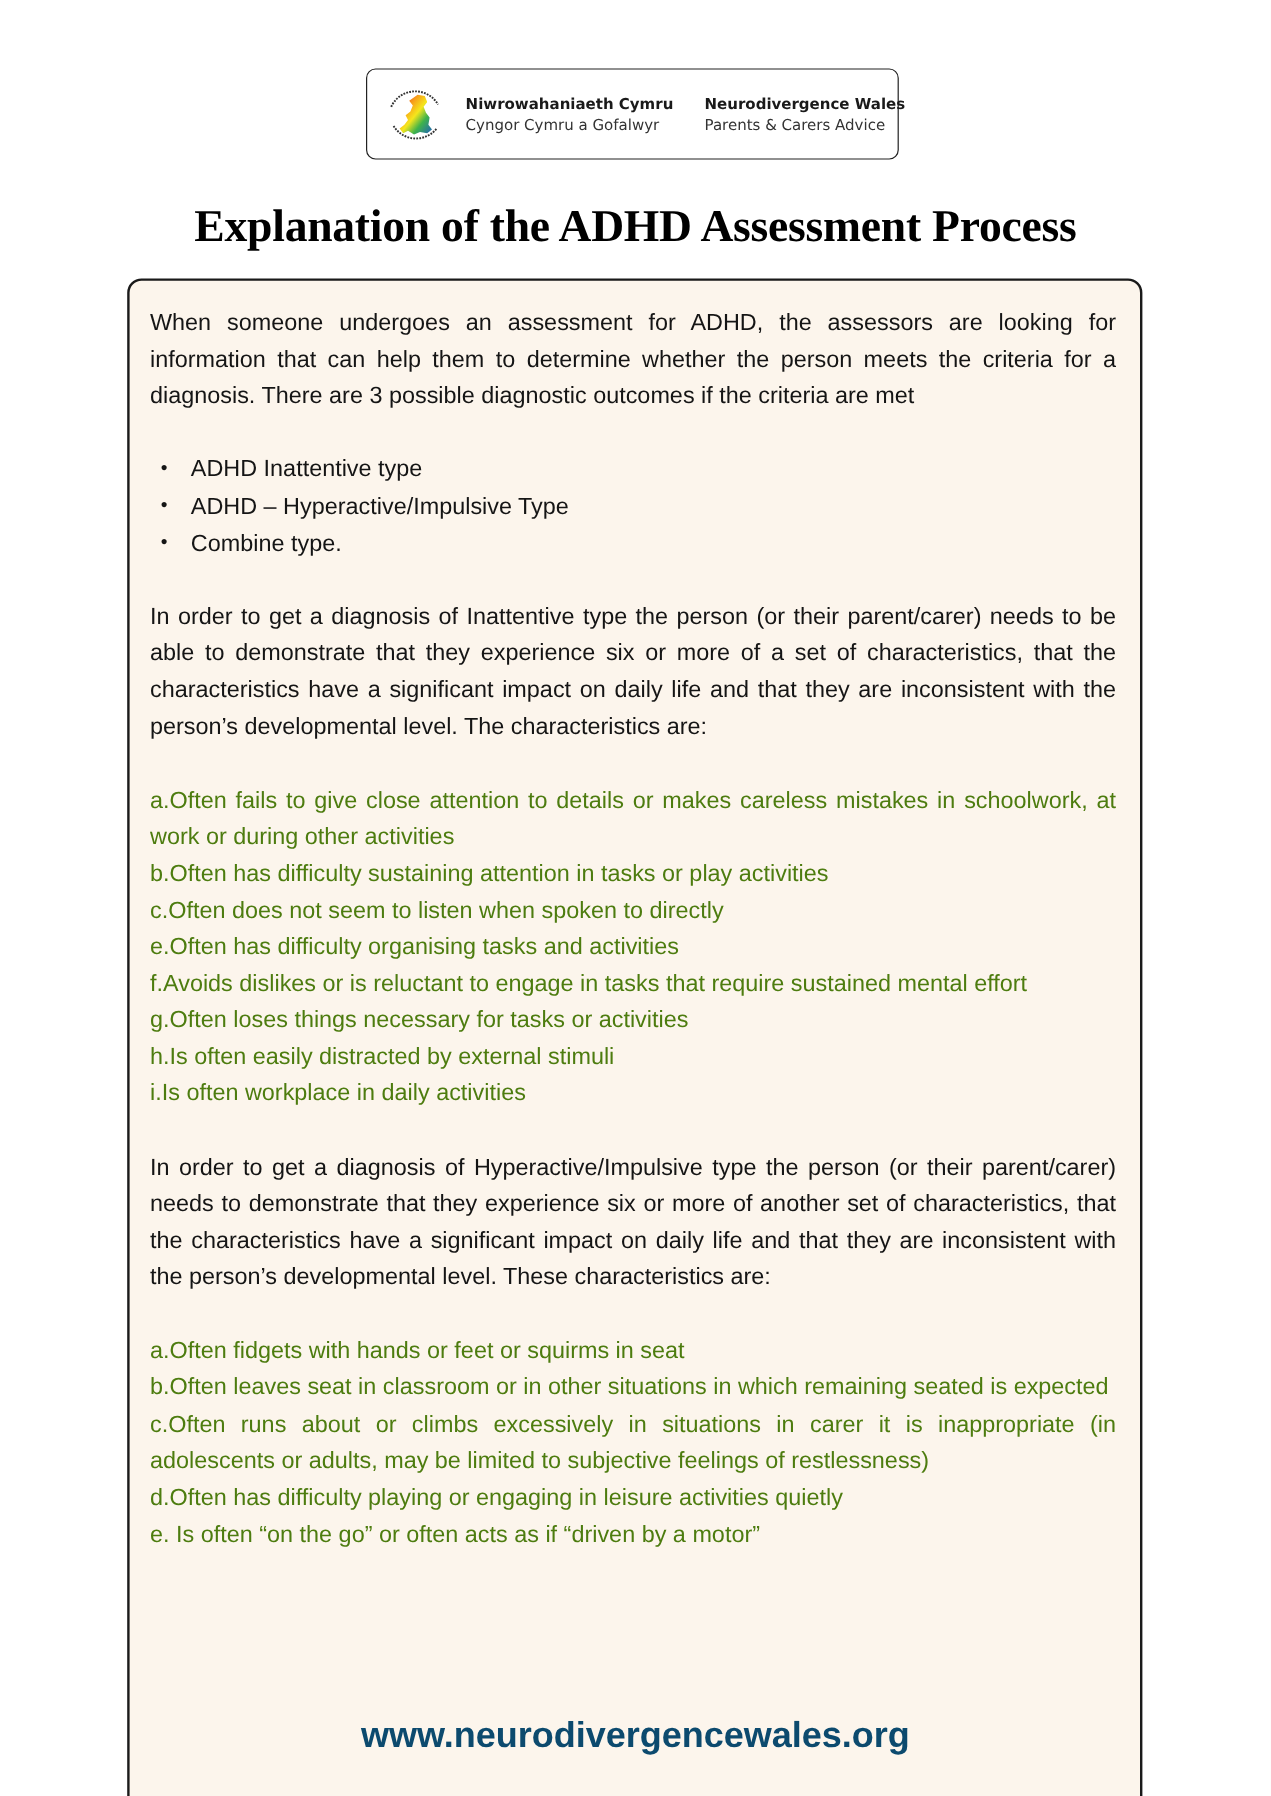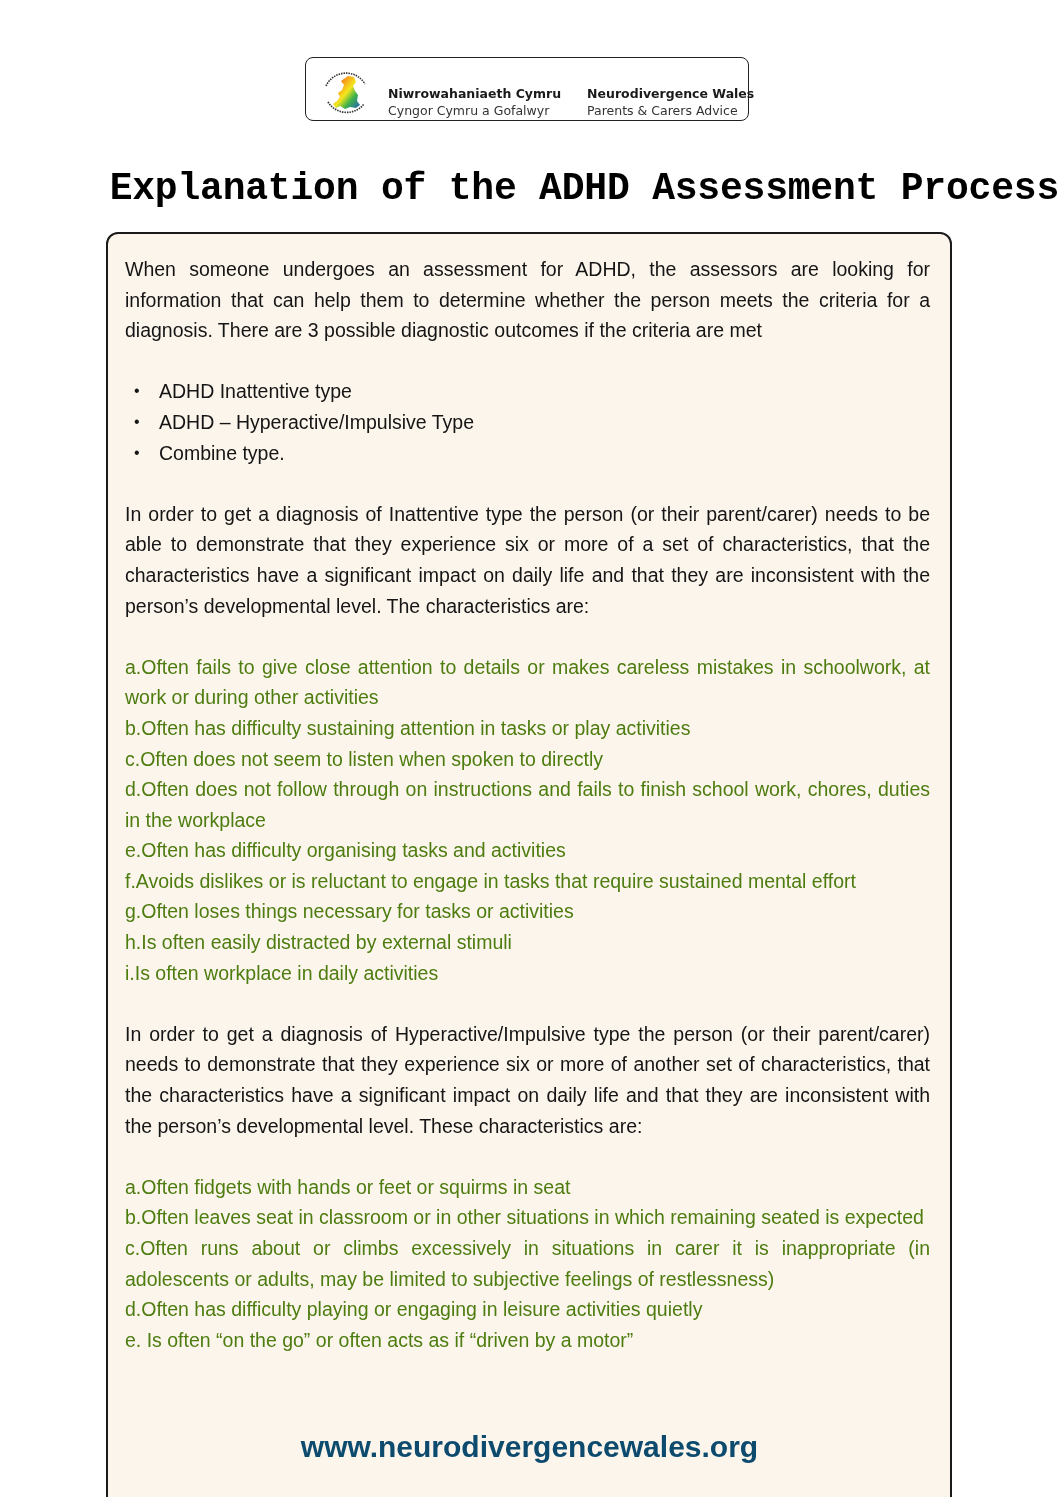--- a/index.html
+++ b/index.html
@@ -2,36 +2,36 @@
 <html><head>
 <meta charset="utf-8">
 <style>
   html, body { margin: 0; padding: 0; }
   body {
     width: 1059px; height: 1497px; background: #ffffff; position: relative;
     font-family: "Liberation Sans", "DejaVu Sans", sans-serif; color: #111;
     overflow: hidden;
   }
   .logo-box {
-    position: absolute; left: 305px; top: 57px; width: 444px; height: 64px;
+    position: absolute; left: 305px; top: 57px; width: 444px; height: 76px;
     border: 1.5px solid #222; border-radius: 8px; box-sizing: border-box;
-    background: #fff; display: flex; align-items: flex-end;
+    background: #fff; display: flex; align-items: center;
   }
   .logo-mark { width: 56px; height: 56px; margin-left: 12px; position: relative; }
   .logo-mark svg { width: 56px; height: 56px; display: block; }
   .logo-col { display: flex; flex-direction: column; justify-content: center; }
   .logo-col.left { margin-left: 14px; }
   .logo-col.right { margin-left: 12px; }
   .logo-title { font-family: "DejaVu Sans", sans-serif; font-weight: bold; font-size: 12.5px; color: #1a1a1a; line-height: 17px; white-space: nowrap; }
   .logo-sub { font-family: "DejaVu Sans", sans-serif; font-size: 12.5px; color: #333; line-height: 18px; white-space: nowrap; }
   .logo-divider { width: 1px; height: 46px; background: #444; margin-left: 14px; }
 
   .page-title {
-    position: absolute; left: 0; top: 165px; width: 1059px; text-align: right;
-    font-family: Liberation Mono, monospace; font-weight: bold; font-size: 38px;
+    position: absolute; left: 0; top: 165px; width: 1059px; text-align: center;
+    font-family: Liberation Serif, serif; font-weight: bold; font-size: 38px;
     color: #000; letter-spacing: -0.2px; line-height: 48px; margin: 0;
   }
 
   .content-box {
     position: absolute; left: 106px; top: 232px; width: 846px; height: 1367px;
     background: #fcf5ec; border: 2px solid #1a1a1a; border-radius: 12px; box-sizing: border-box;
     padding: 20px 20px 0 17px;
   }
   .para {
     font-family: "Liberation Sans", sans-serif; font-size: 19.5px; line-height: 30.6px;
@@ -98,21 +98,20 @@
     <li><span class="bullet">•</span><span>Combine type.</span></li>
   </ul>
   <div class="spacer"></div>
 
   <p class="para">In order to get a diagnosis of Inattentive type the person (or their parent/carer) needs to be able to demonstrate that they experience six or more of a set of characteristics, that the characteristics have a significant impact on daily life and that they are inconsistent with the person’s developmental level. The characteristics are:</p>
   <div class="spacer"></div>
   <div>
     <p class="crit">a.Often fails to give close attention to details or makes careless mistakes in schoolwork, at work or during other activities</p>
     <p class="crit">b.Often has difficulty sustaining attention in tasks or play activities</p>
     <p class="crit">c.Often does not seem to listen when spoken to directly</p>
-    <p class="crit">d.Often does not follow through on instructions and fails to finish school work, chores, duties in the workplace</p>
     <p class="crit">e.Often has difficulty organising tasks and activities</p>
     <p class="crit">f.Avoids dislikes or is reluctant to engage in tasks that require sustained mental effort</p>
     <p class="crit">g.Often loses things necessary for tasks or activities</p>
     <p class="crit">h.Is often easily distracted by external stimuli</p>
     <p class="crit">i.Is often workplace in daily activities</p>
   </div>
   <div class="spacer"></div>
 
   <p class="para">In order to get a diagnosis of Hyperactive/Impulsive type the person (or their parent/carer) needs to demonstrate that they experience six or more of another set of characteristics, that the characteristics have a significant impact on daily life and that they are inconsistent with the person’s developmental level. These characteristics are:</p>
   <div class="spacer"></div>

